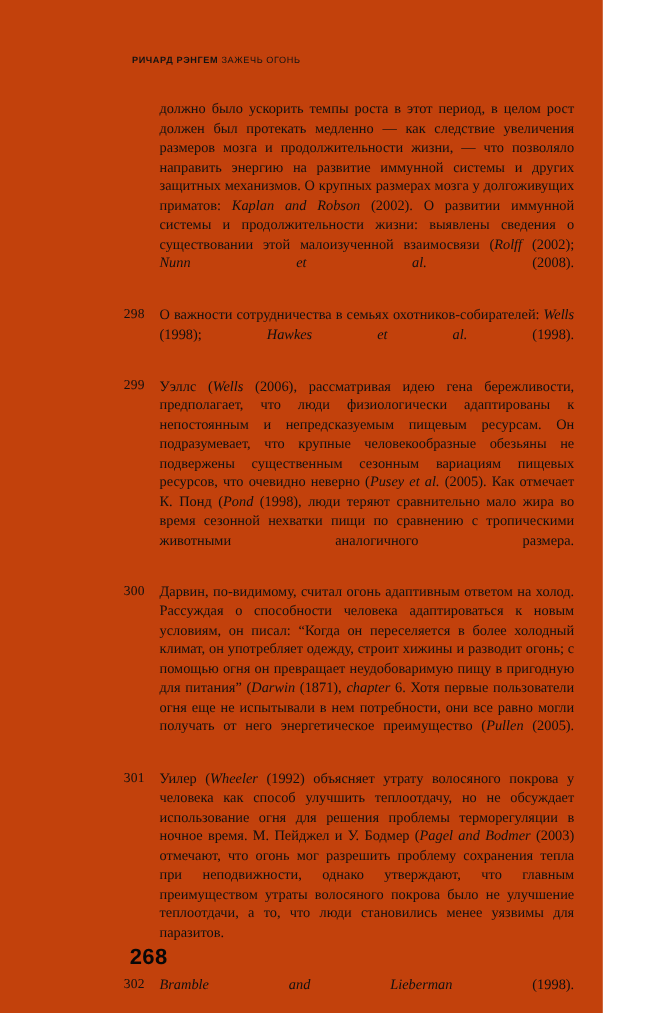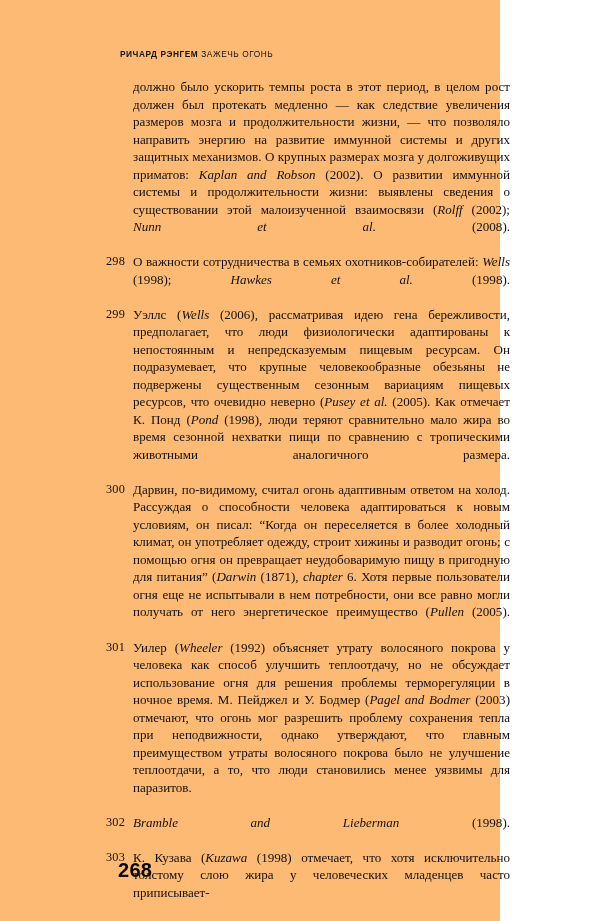--- a/index.html
+++ b/index.html
@@ -14,23 +14,23 @@
     overflow: hidden;
     font-family: "Liberation Serif", "DejaVu Serif", serif;
     color: #0d0d0d;
     -webkit-font-smoothing: antialiased;
   }
 
   .page {
     position: absolute;
     left: 0;
     top: 0;
-    width: 500px;
+    width: 548px;
     height: 921px;
-    background: #fdba74;
+    background: #c2410c;
   }
 
   
   .running-head {
     position: absolute;
     left: 120px;
     top: 50px;
     font-family: "Liberation Sans", "DejaVu Sans", sans-serif;
     font-size: 8.3px;
     letter-spacing: 0.55px;
@@ -50,38 +50,38 @@
   .body-block {
     position: absolute;
     left: 95px;
     top: 78px;
     width: 415px;
   }
 
   .para {
     position: relative;
     display: block;
-    margin: 0;
+    margin: 12px;
     padding: 0 0 0 38px;
     width: 377px;
     box-sizing: content-box;
     font-size: 13.05px;
     line-height: 17.52px;
     text-align: justify;
     text-justify: inter-word;
     hyphens: none;
     color: #101010;
   }
 
   .para .num {
     position: absolute;
     left: 0;
     top: 0;
     width: 30px;
-    text-align: right;
+    text-align: center;
     font-size: 12.3px;
     font-style: normal;
     letter-spacing: 0.2px;
     color: #101010;
   }
 
   
   .para.cont {
     padding-left: 38px;
   }

